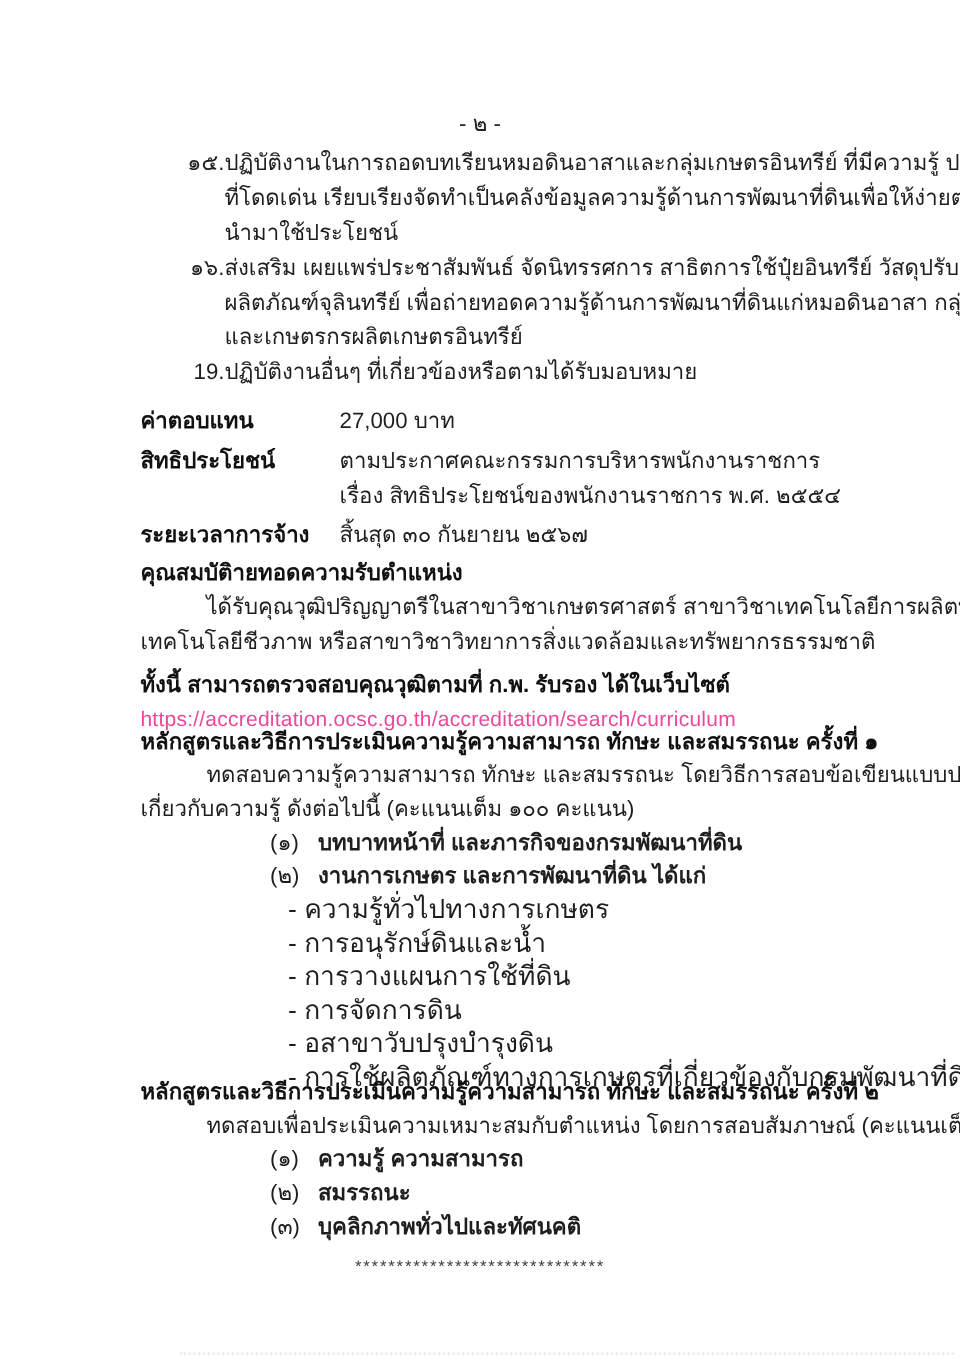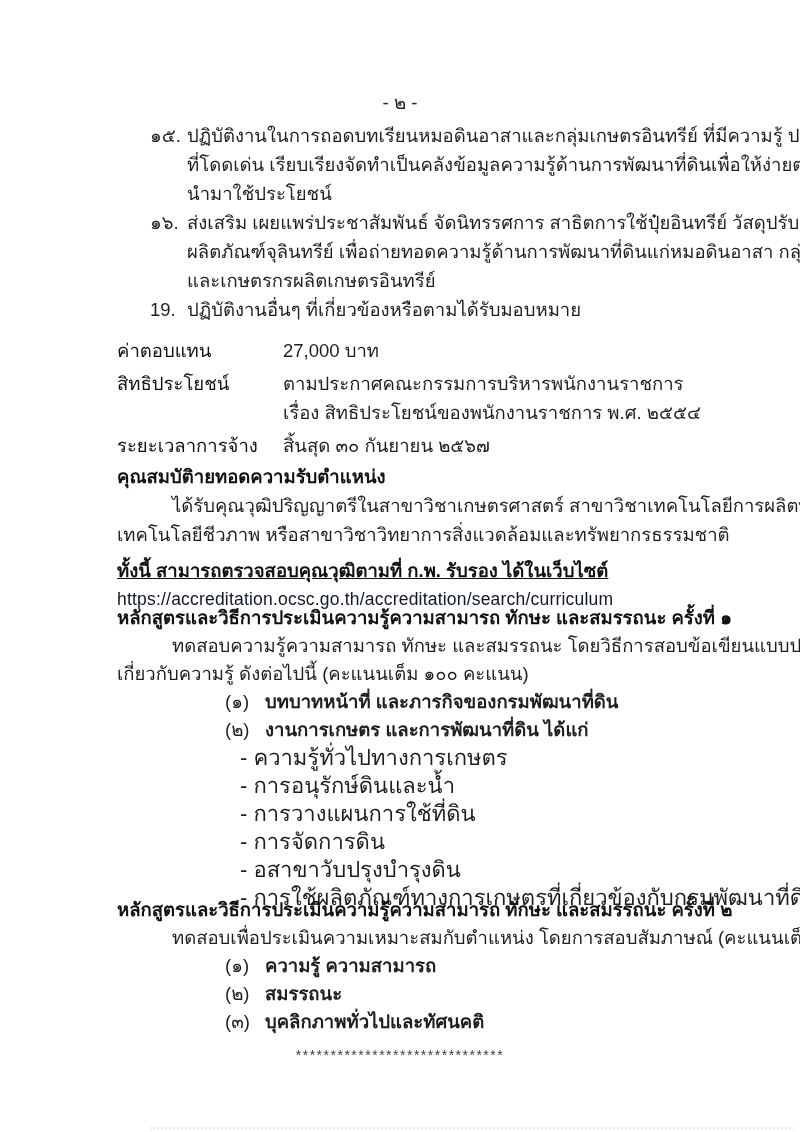--- a/index.html
+++ b/index.html
@@ -8,33 +8,33 @@
     font-family:"Liberation Sans","DejaVu Sans",sans-serif;
     color:#1e1e1e;-webkit-font-smoothing:antialiased;
   }
   .page{position:relative;width:800px;height:1132px;overflow:hidden;background:#fff;}
   .ln{display:block;white-space:nowrap;line-height:29px;font-size:18.5px;}
   .pagenum{position:absolute;top:88px;left:0;width:800px;text-align:center;
     font-size:18.5px;line-height:29px;color:#222;}
   
   .duties{position:absolute;top:121px;left:150px;}
   .duty{display:flex;}
-  .duty .num{flex:none;width:37px;font-size:18.5px;line-height:29px;color:#1e1e1e;}
+  .duty .num{flex:none;width:37px;font-size:18.5px;line-height:29px;color:#1e1e1e;text-align:right;}
   .duty .txt{flex:none;}
   
   .details{position:absolute;top:336px;left:117px;}
   .drow{display:flex;margin-bottom:4px;}
-  .dlabel{flex:none;width:166px;font-weight:normal;color:#111;}
+  .dlabel{flex:none;width:166px;font-weight:bold;color:#111;}
   .dvalue{flex:none;}
   
   .qual{position:absolute;top:462px;left:117px;width:660px;}
   .h-bold{font-weight:bold;color:#111;}
   .indent{padding-left:55px;}
-  .note{margin-top:7px;text-decoration:underline;}
-  .url{font-size:17.5px;line-height:29px;color:#0f172a;letter-spacing:0.2px;}
+  .note{margin-top:7px;}
+  .url{font-size:17.5px;line-height:29px;color:#ec4899;letter-spacing:0.2px;}
   
   .assess1{position:absolute;top:604px;left:117px;width:660px;}
   .assess2{position:absolute;top:896px;left:117px;width:660px;}
   .enum-row{margin-left:108px;display:flex;}
   .enum{flex:none;width:40px;font-size:18.5px;line-height:28px;}
   .enum-txt .ln{line-height:28px;font-weight:bold;}
   .sub{margin-left:123px;}
   .sub .ln{line-height:25px;font-size:22px;}
   .a1 .ln, .a2 .ln{line-height:28px;}
   

